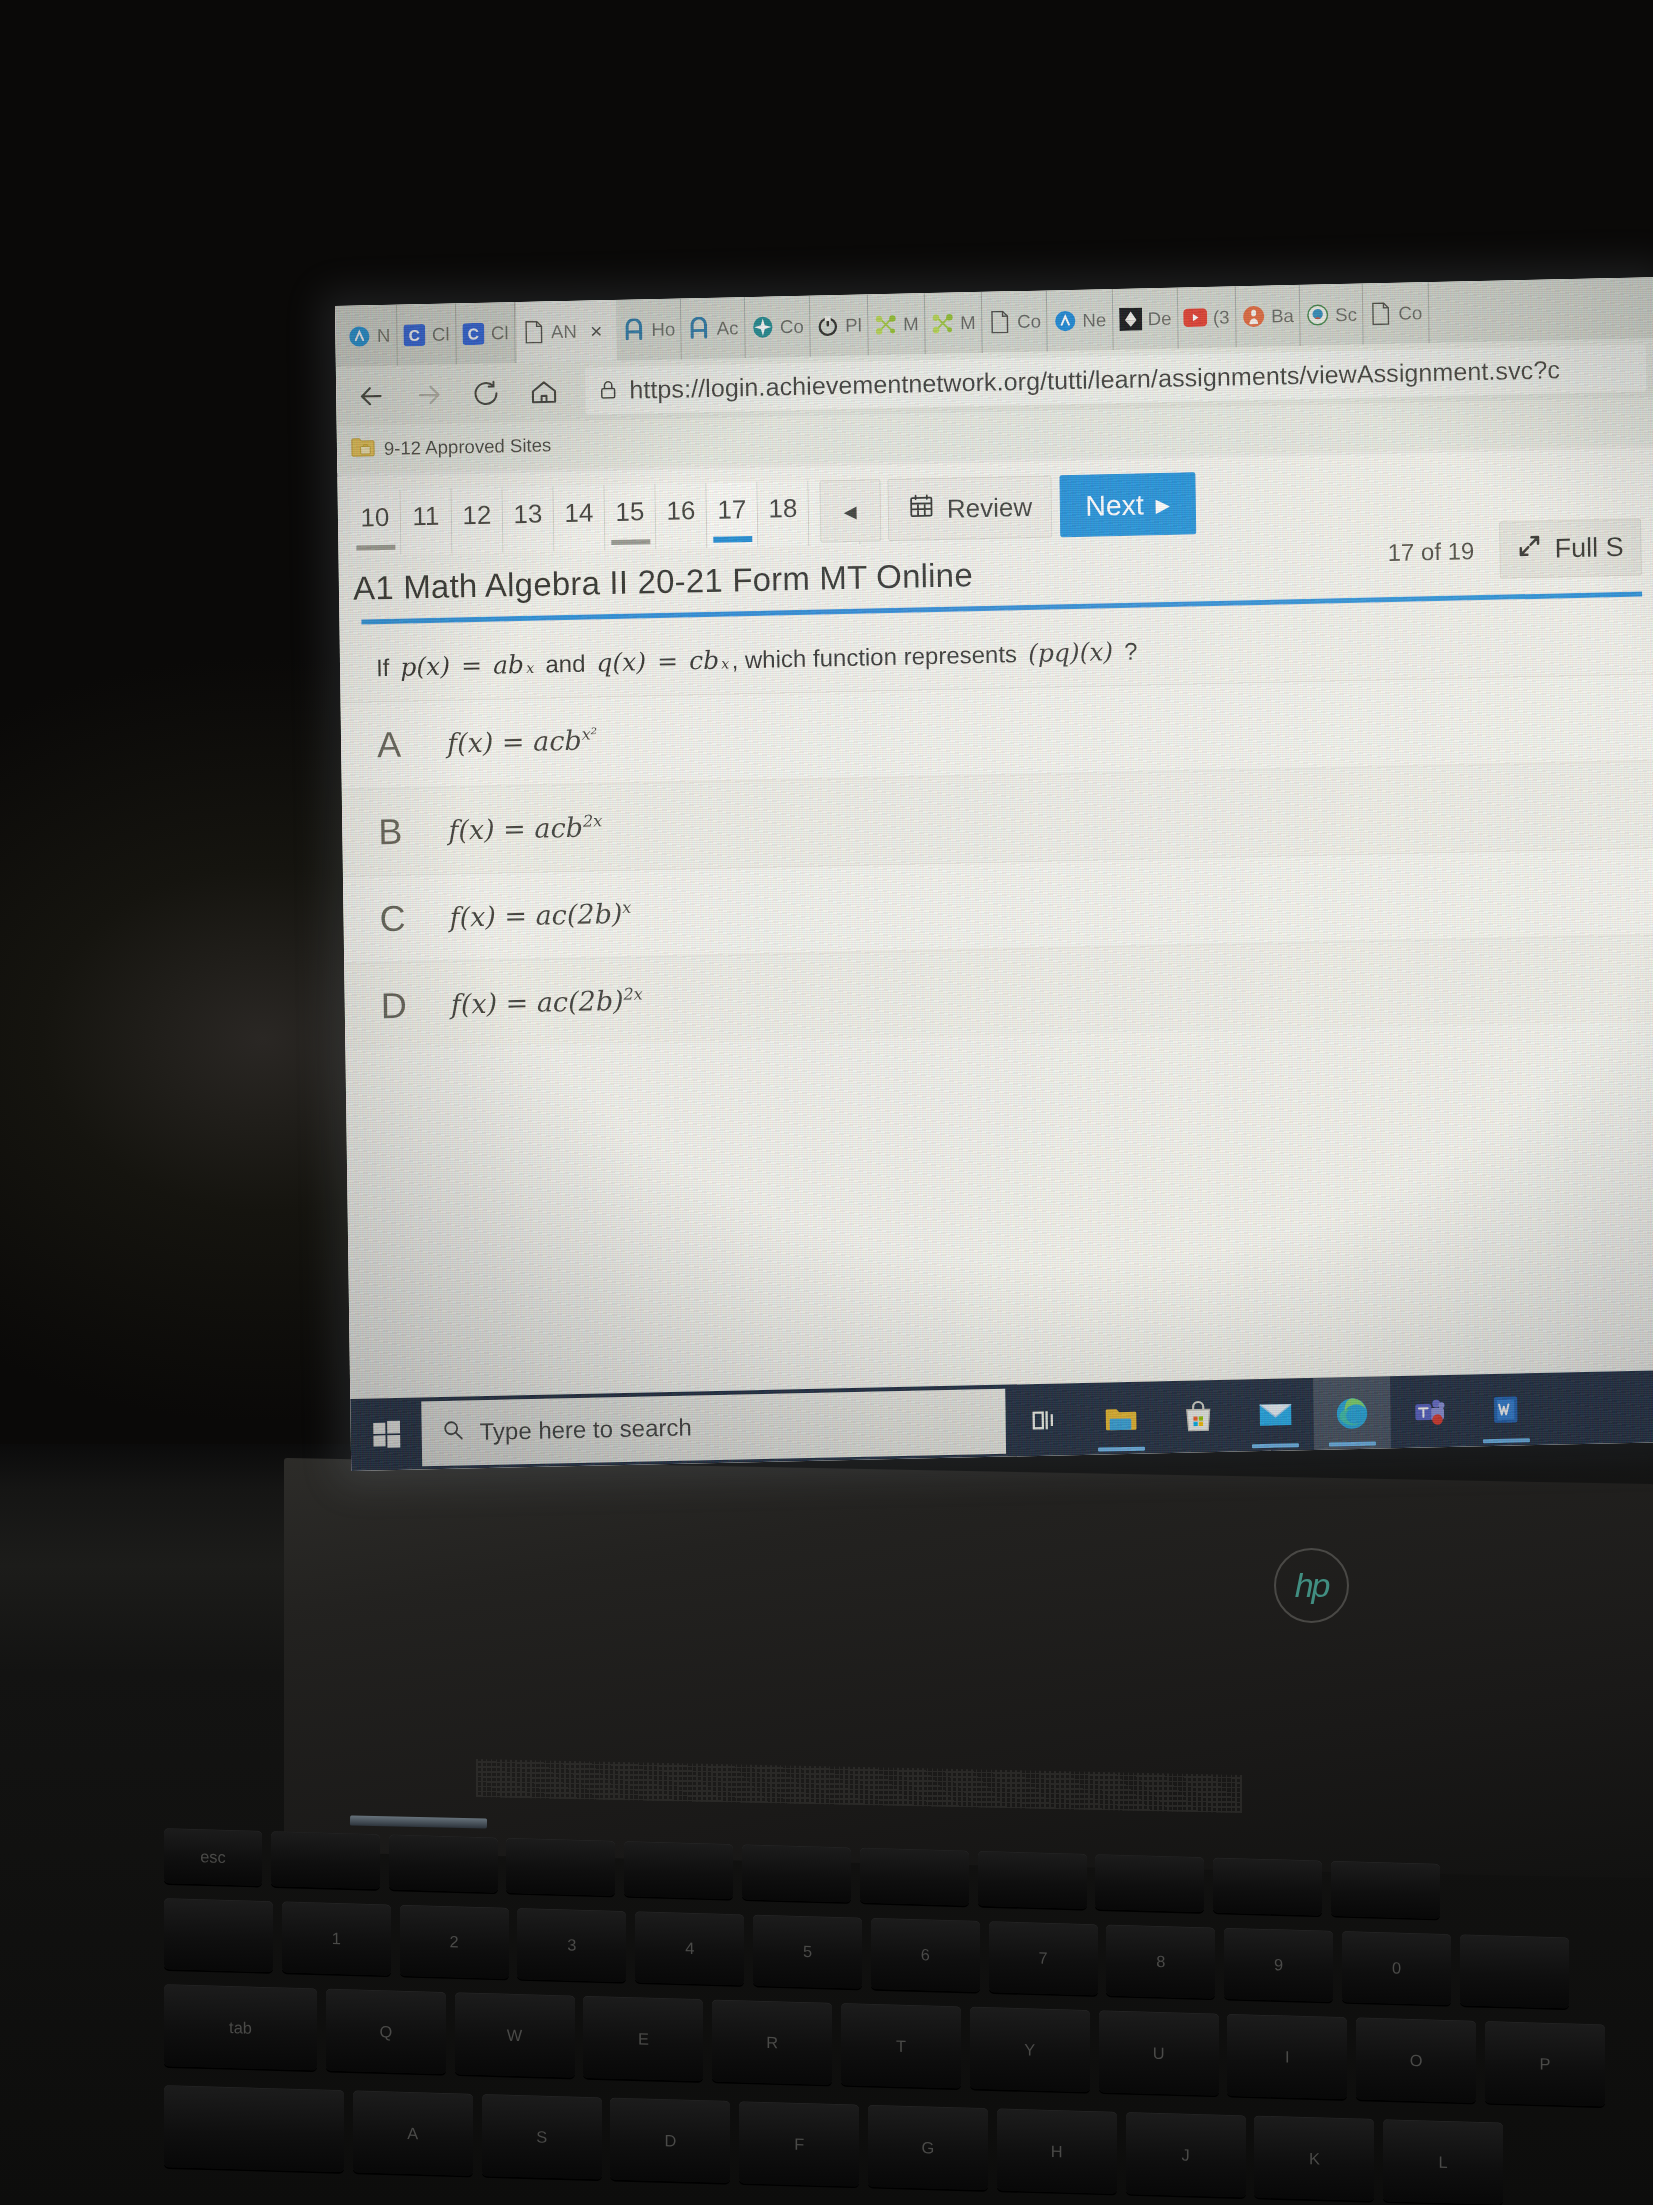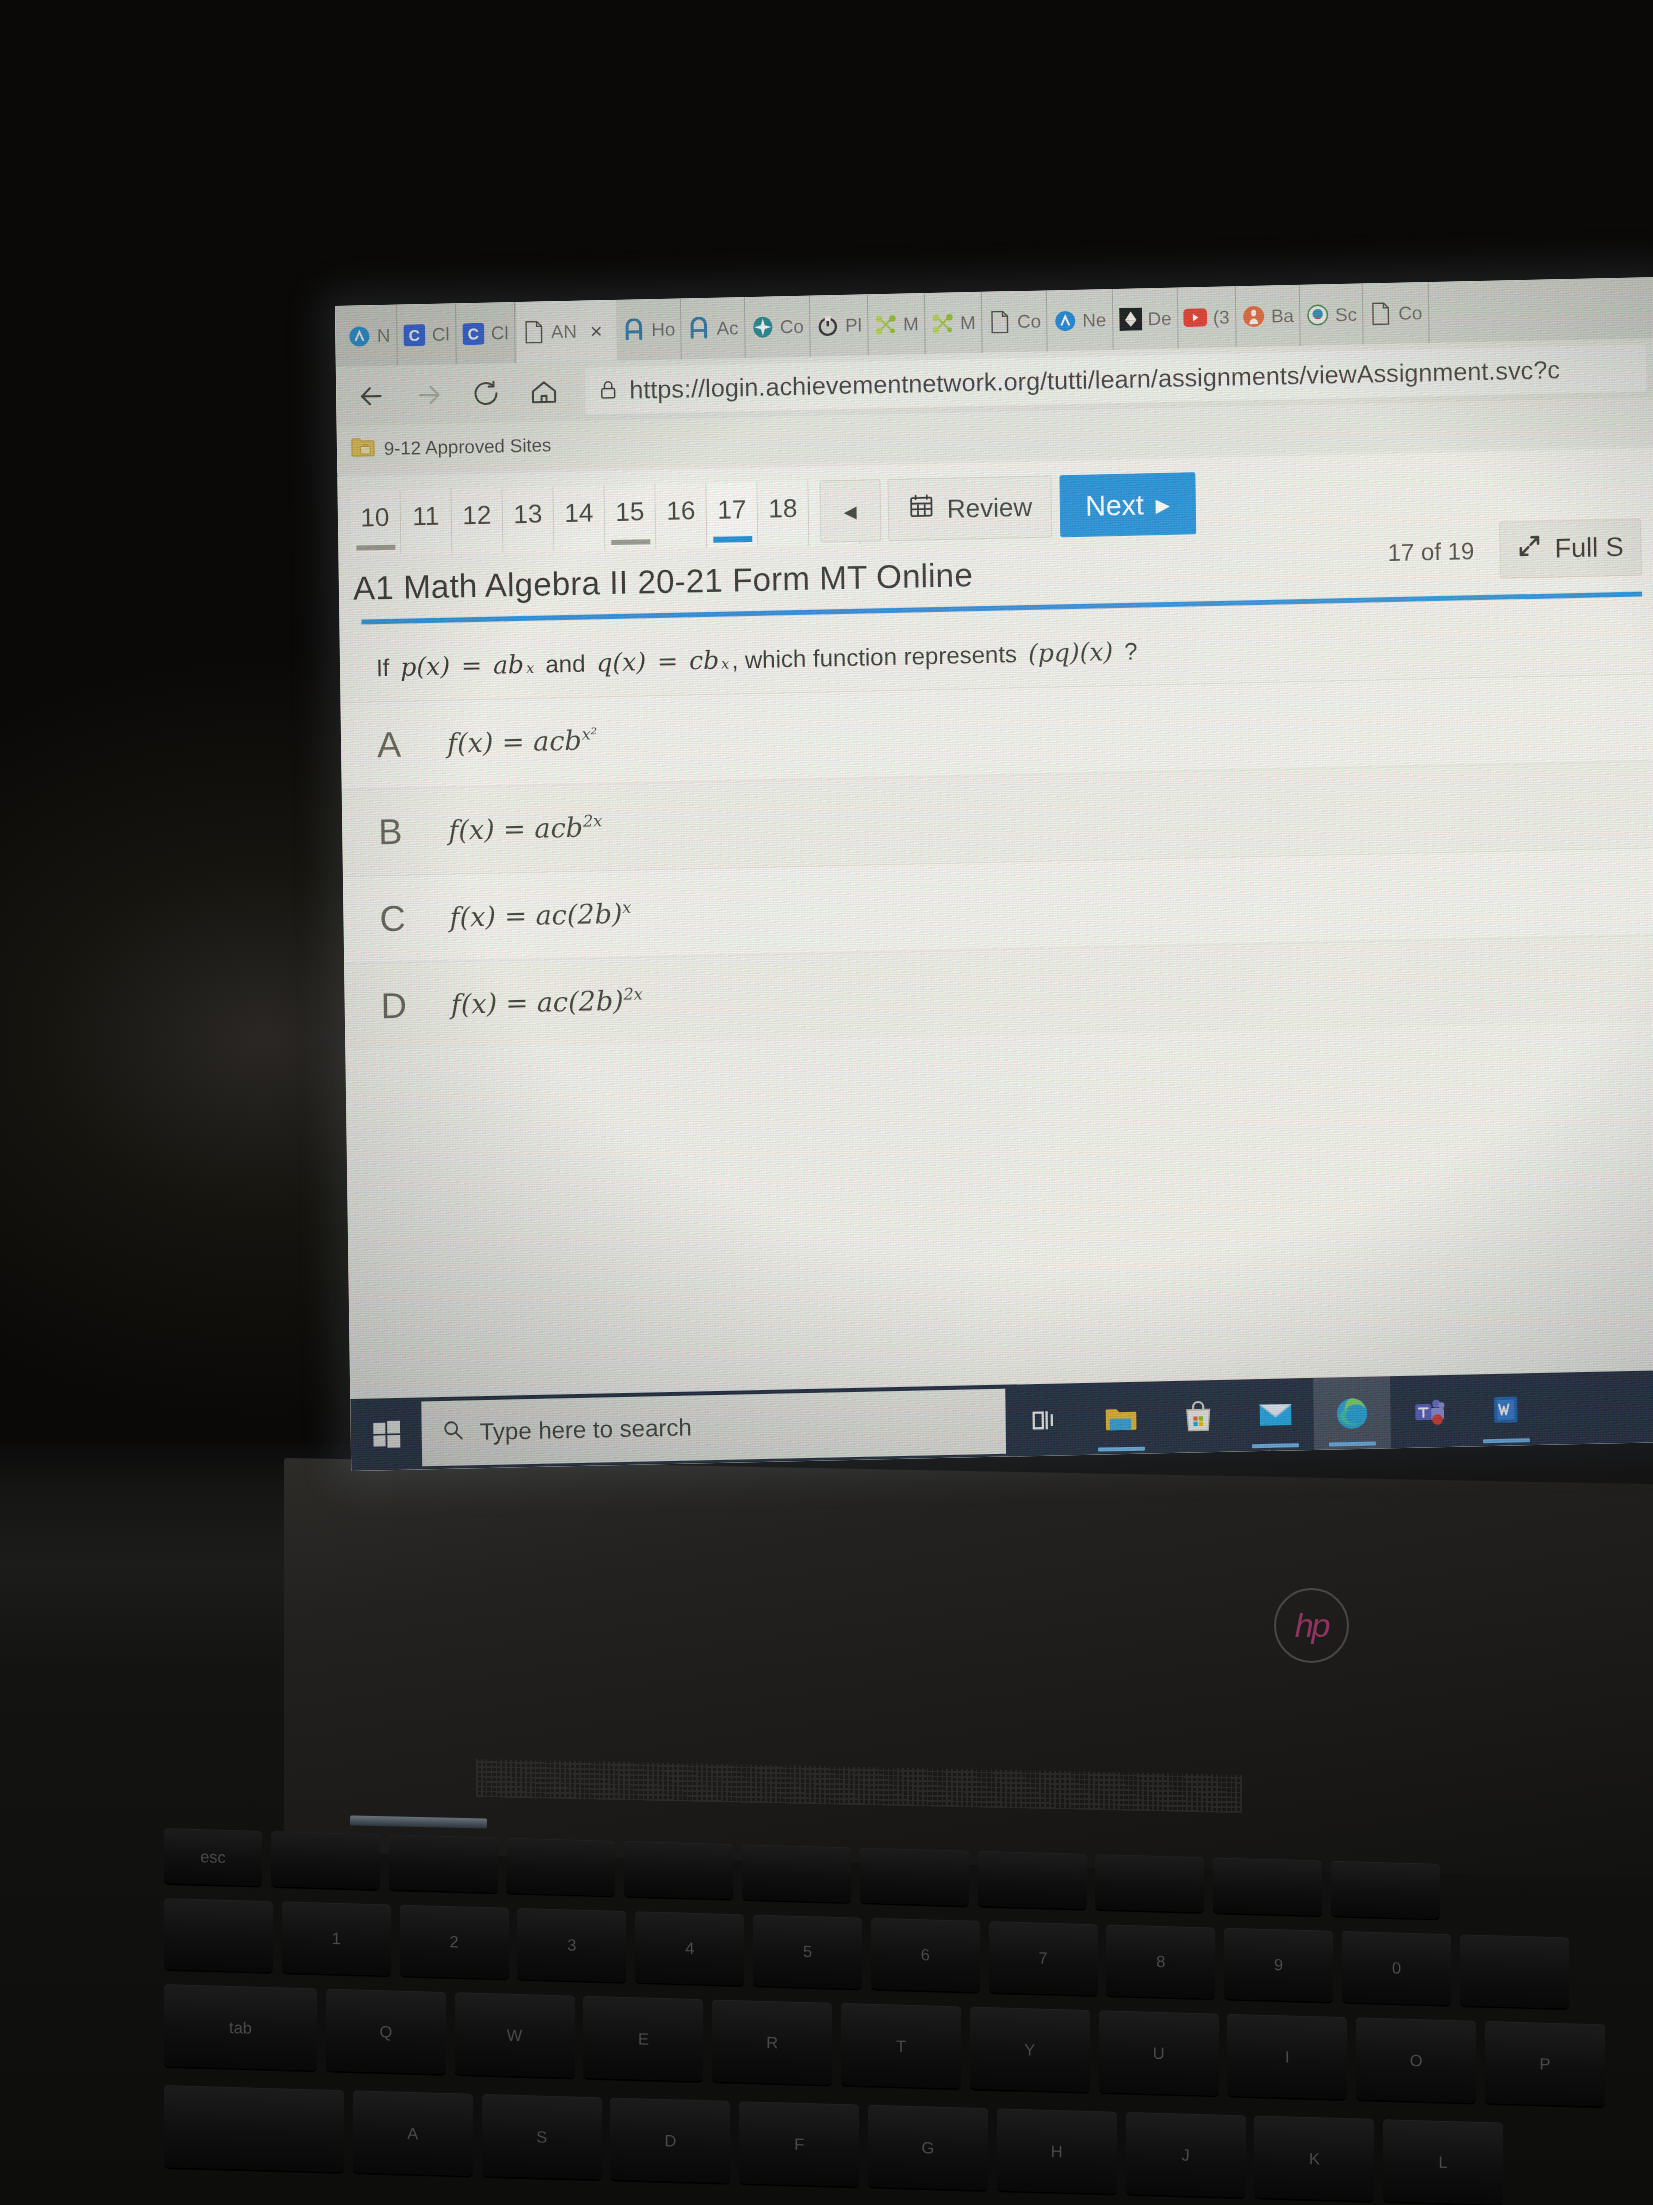--- a/index.html
+++ b/index.html
@@ -33,23 +33,23 @@
     background:linear-gradient(180deg,#6f7c86,#2f3740);
     border-radius:1.6px;transform:rotate(1.2deg);opacity:.9;
   }
   .speaker-grille{
     position:absolute;left:476px;top:1767px;width:766px;height:38px;
     transform:skewY(1.2deg);opacity:.5;
     background:repeating-linear-gradient(90deg,#3a3936 0 1.6px, transparent 1.6px 4.9px),
                repeating-linear-gradient(0deg,#3a3936 0 1.6px, transparent 1.6px 4.9px);
   }
   .hp-logo{
-    position:absolute;left:1274px;top:1588px;width:71px;height:71px;
+    position:absolute;left:1274px;top:1548px;width:71px;height:71px;
     border:2.7px solid #6d6c68;border-radius:50%;opacity:.55;
-    color:#ec4899;font-size:34px;font-style:italic;
+    color:#5eead4;font-size:34px;font-style:italic;
     display:flex;align-items:center;justify-content:center;
     letter-spacing:-2.2px;
   }
 
   
   .kbd{position:absolute;left:164px;top:1849px;width:1490px;height:357px;transform:skewY(1.6deg);}
   .krow{position:absolute;display:flex;gap:8.8px;}
   .key{
     background:linear-gradient(180deg,#1c1c1c 0%,#0f0f0f 55%,#080808 100%);
     border-radius:4.9px;

